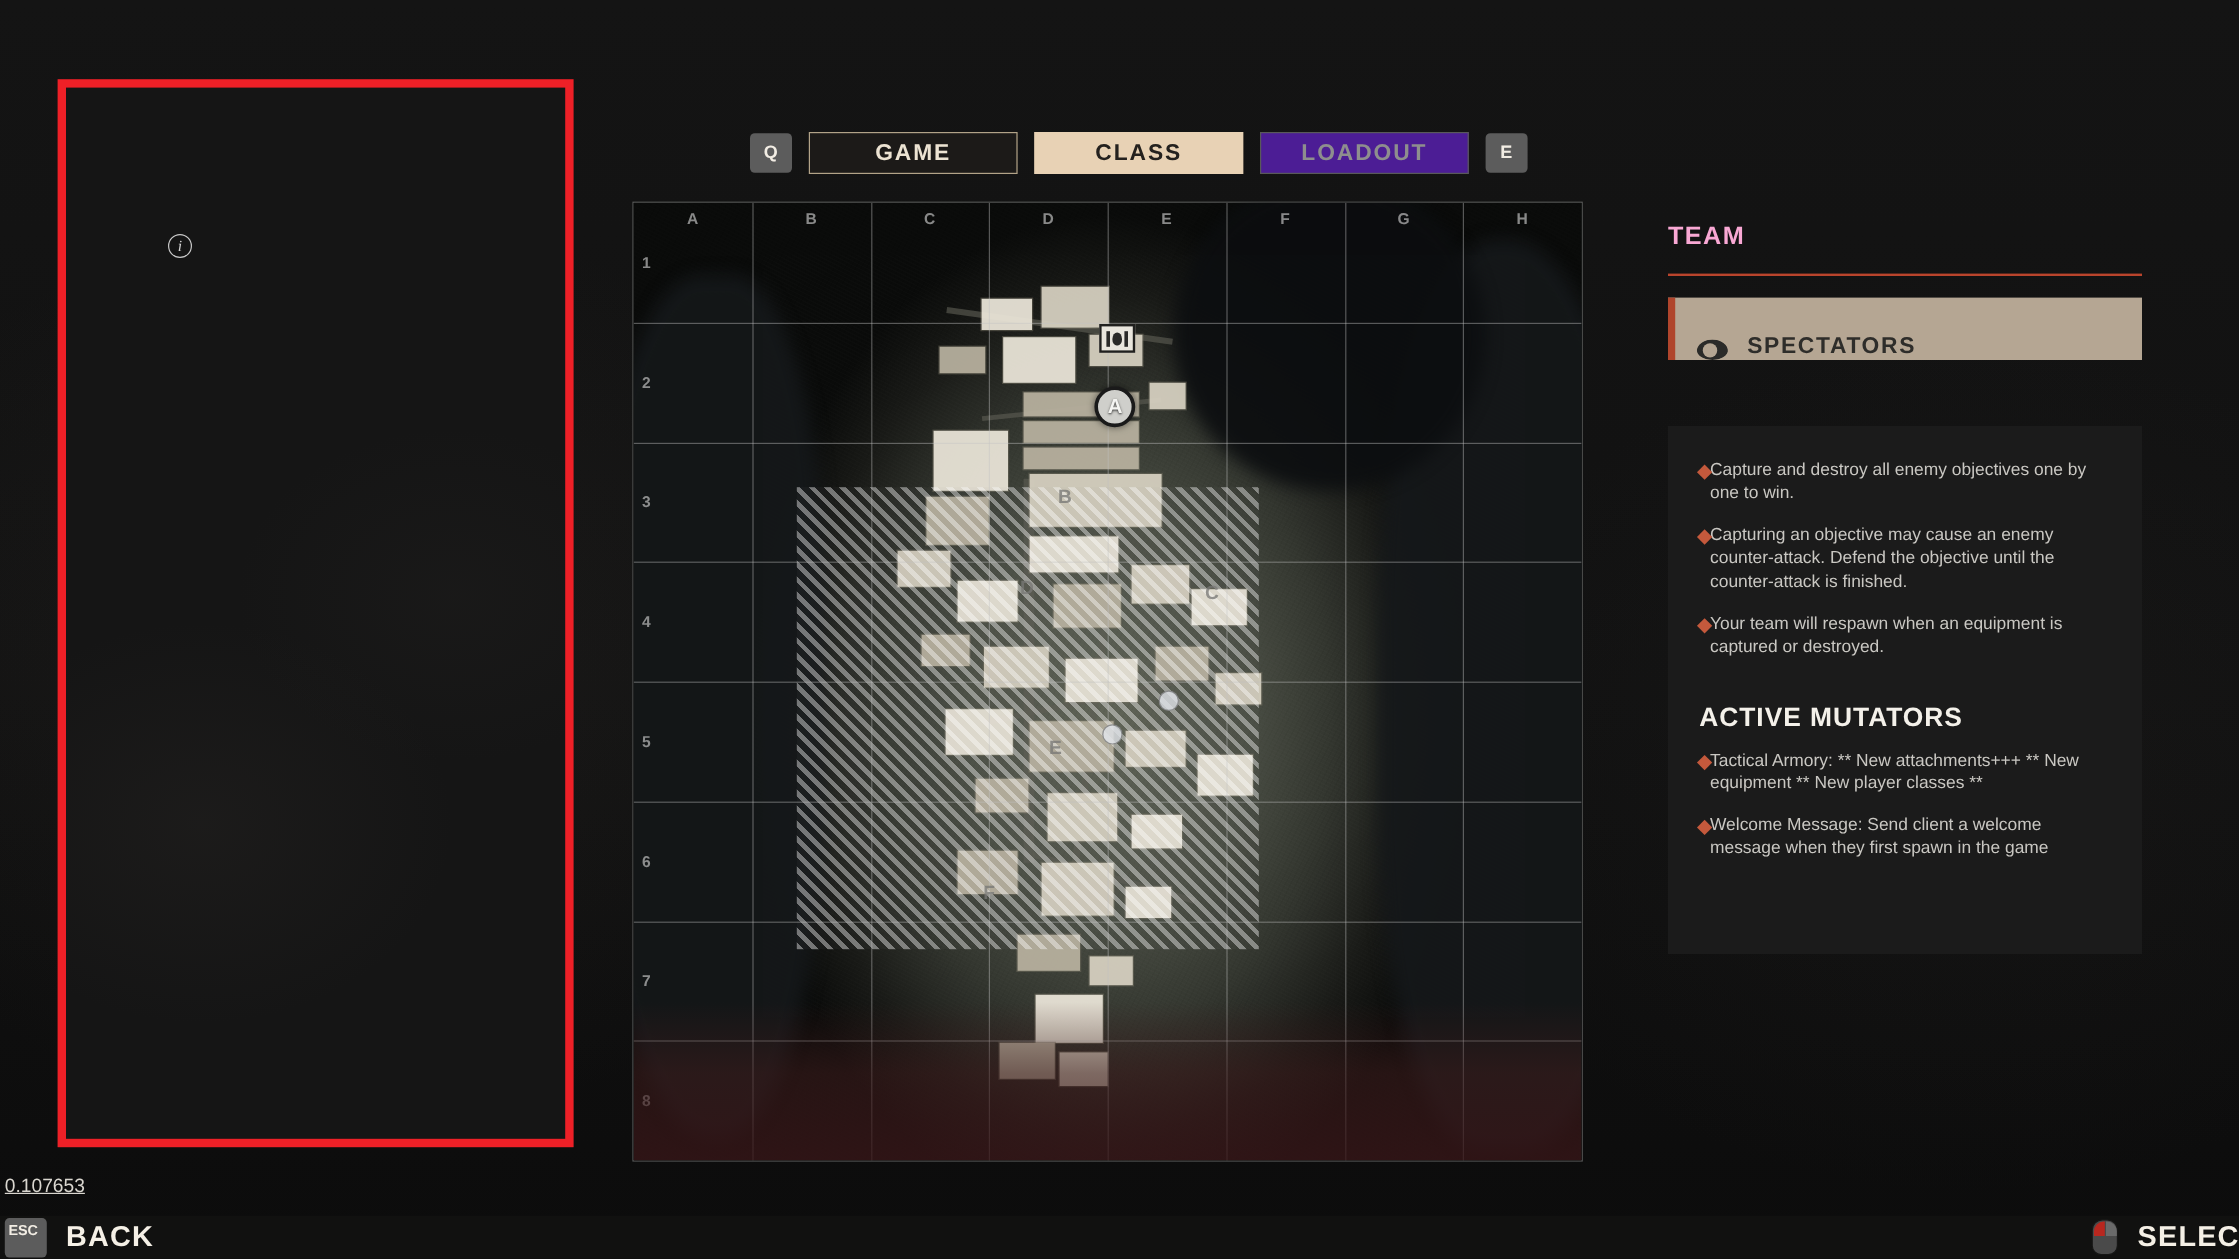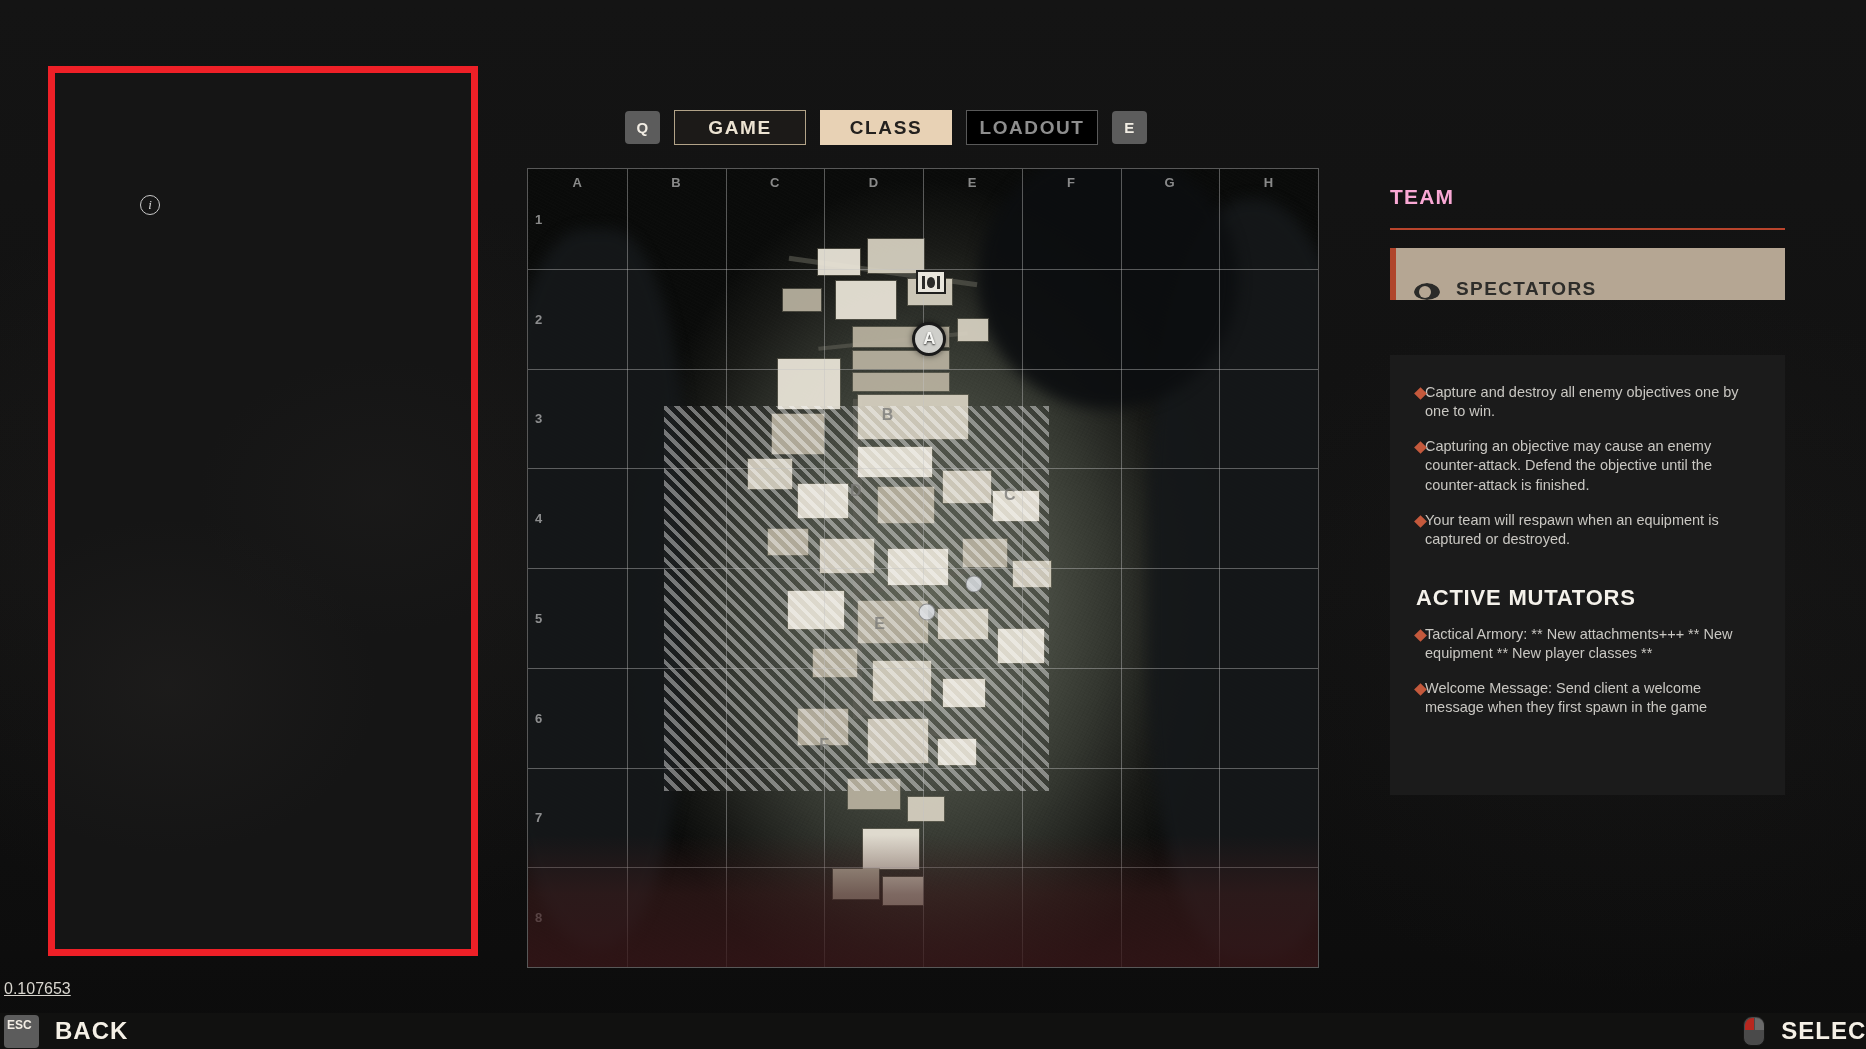--- a/index.html
+++ b/index.html
@@ -50,28 +50,28 @@
     display:flex; align-items:center; gap:14px; z-index:5;
   }
   .keycap {
     width:35px; height:33px; border-radius:4px;
     background:#5c5c5c; color:#f2ede4;
     font-size:15px; font-weight:bold; letter-spacing:.5px;
     display:flex; align-items:center; justify-content:center;
     font-family:"Liberation Sans Narrow","Liberation Sans",sans-serif;
   }
   .tab {
-    height:35px; width:132px;
+    height:35px; width:174px;
     display:flex; align-items:center; justify-content:center;
     font-size:19px; font-weight:bold; letter-spacing:1.6px;
     font-family:"Liberation Sans Narrow","Liberation Sans",sans-serif;
   }
   .tab.inactive { background:#1c1a18; border:1.5px solid #b2a388; color:#ece3d2; }
   .tab.active   { background:#e8d2b5; border:1.5px solid #e8d2b5; color:#24211e; }
-  .tab.disabled { background:#000000; border:1.5px solid #595959; color:#8e8e8e; }
+  .tab.disabled { background:#4c1d95; border:1.5px solid #595959; color:#8e8e8e; }
 
   
   #map-wrap {
     position:absolute; left:527px; top:168px; width:792px; height:800px; z-index:4;
   }
   #map-frame {
     position:absolute; inset:0; overflow:hidden;
     background:#0d0f0e;
     border:1px solid #585858;
   }

